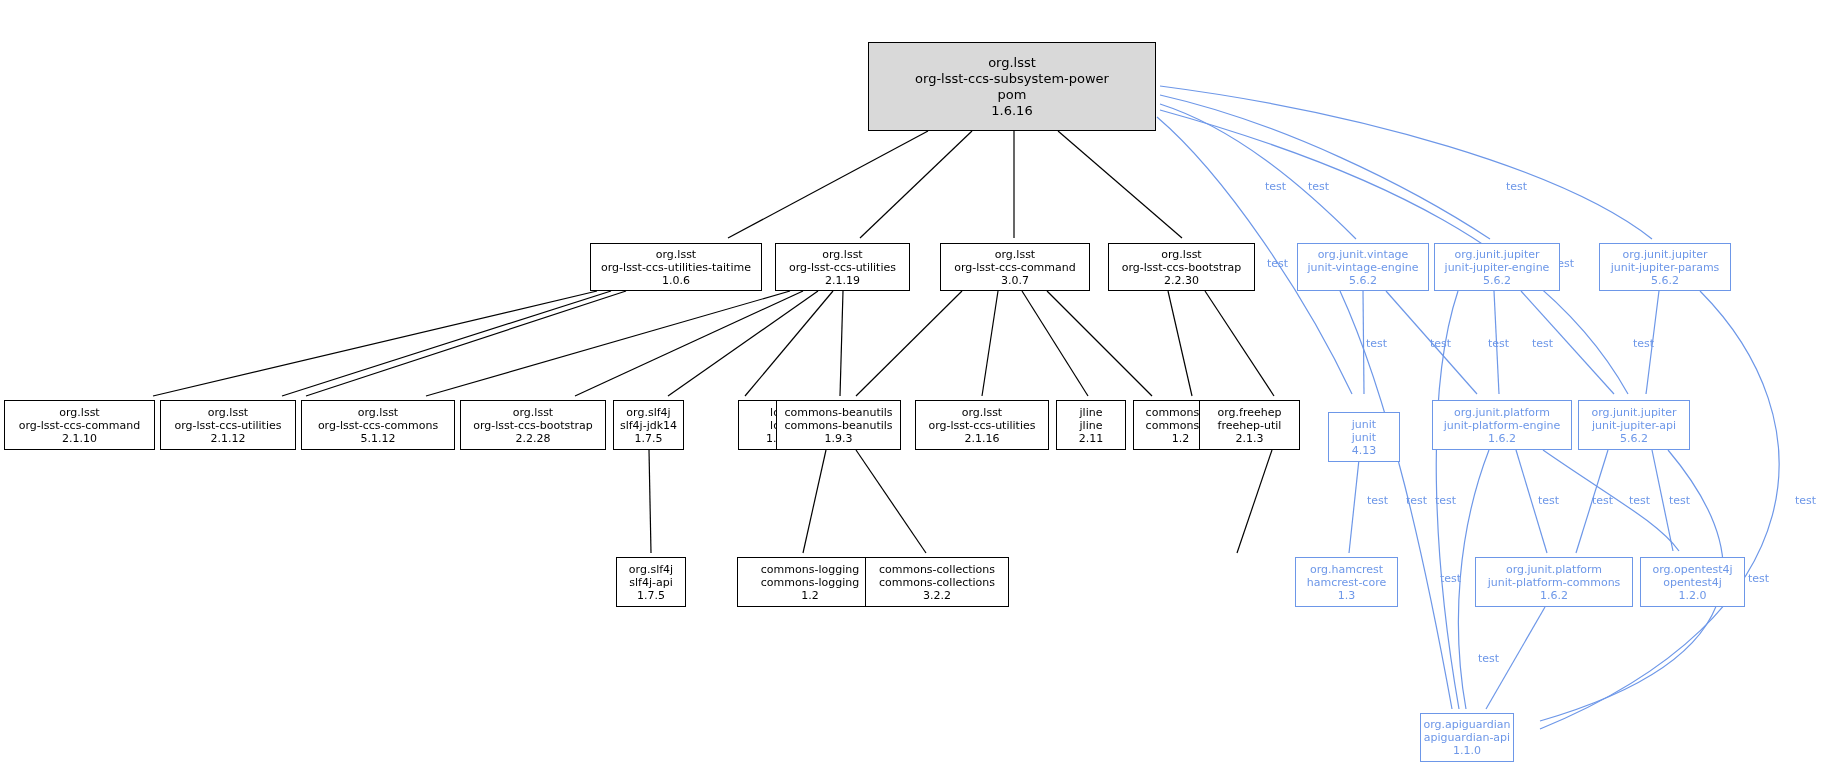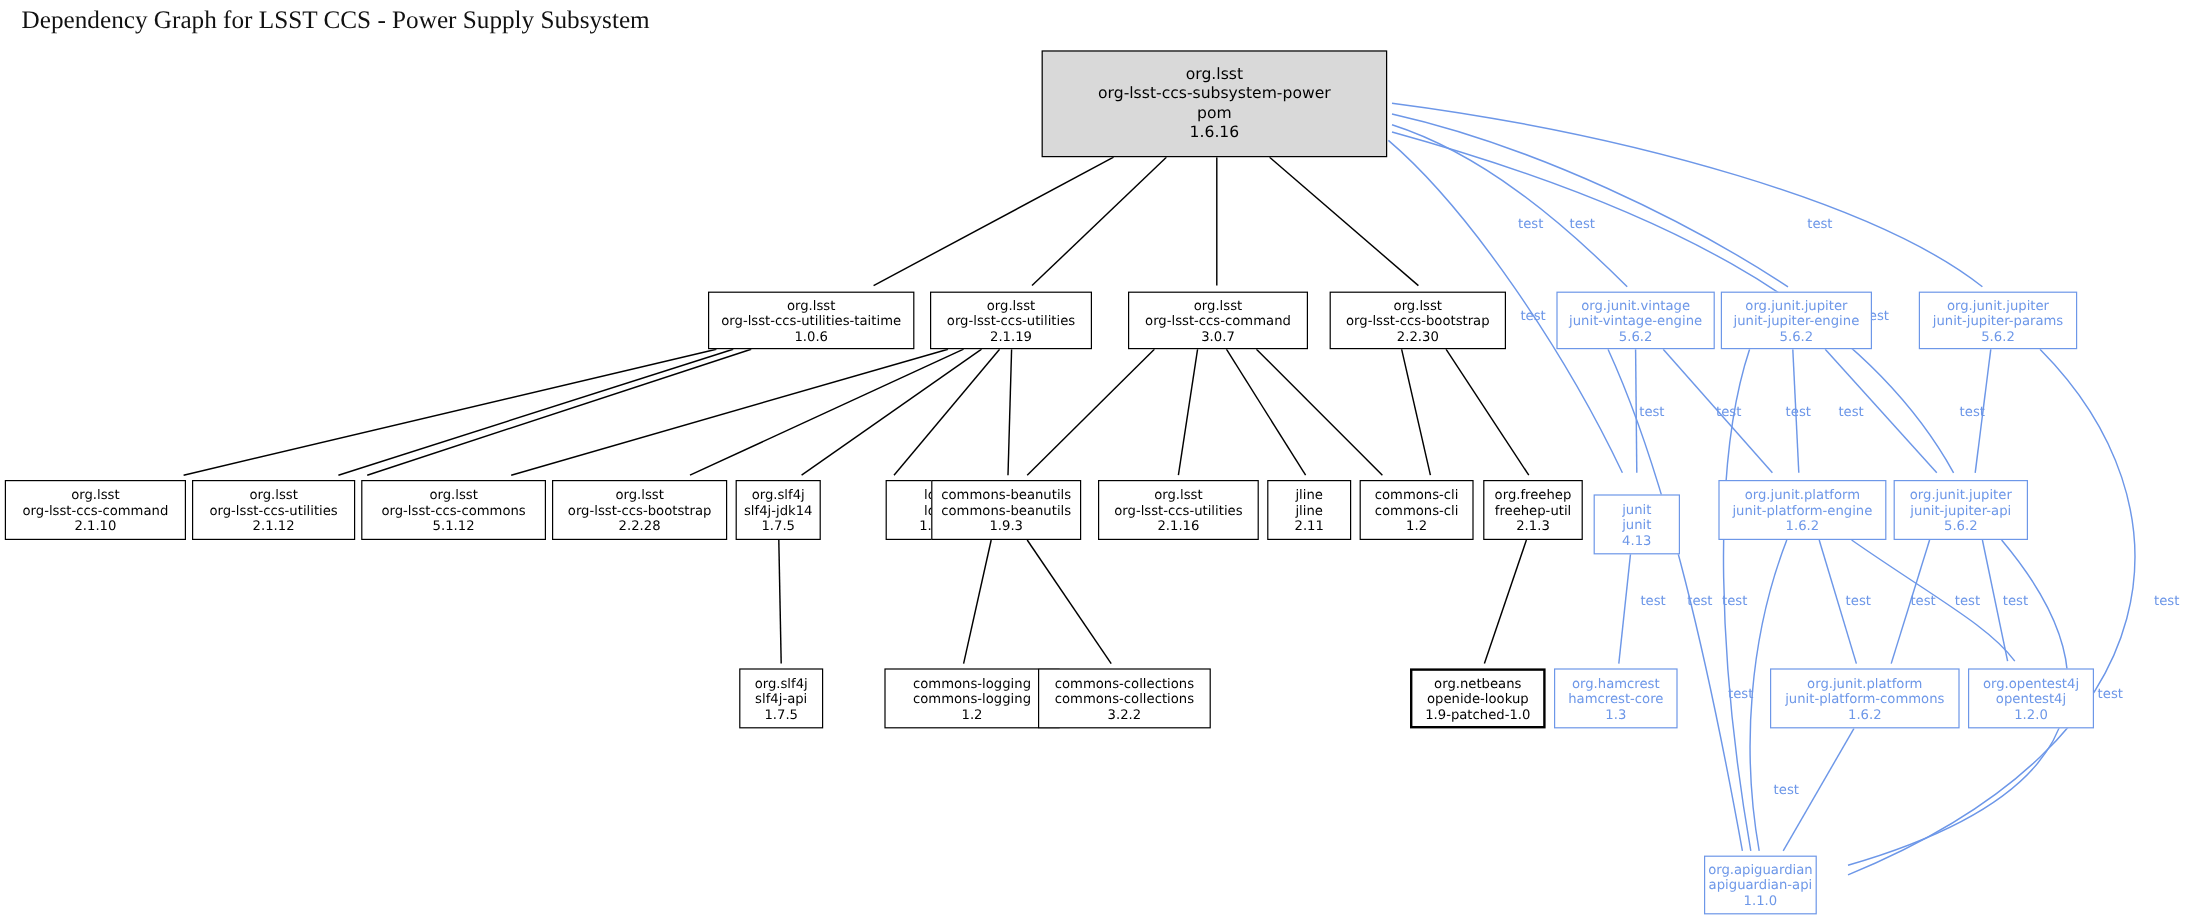--- a/index.html
+++ b/index.html
@@ -16,21 +16,20 @@
   #edges{position:absolute;left:0;top:0;width:1821px;height:768px;}
   #edges path{fill:none;stroke-width:1.2px;}
   #edges path.bk{stroke:#000;}
   #edges path.bl{stroke:#6d97e8;}
   #edges text{fill:#6d97e8;font-size:11px;font-family:"DejaVu Sans",sans-serif;}
 </style>
 </head>
 <body>
 
 <div id="canvas">
-  <div id="title">Dependency Graph for LSST CCS - Power Supply Subsystem</div>
 
   <svg id="edges" viewBox="0 0 1821 768">
     <defs>
       <marker id="ab" markerWidth="11" markerHeight="8" refX="9.5" refY="4" orient="auto" markerUnits="userSpaceOnUse">
         <path d="M0,0 L10,4 L0,8 z" fill="#000"></path>
       </marker>
       <marker id="abl" markerWidth="11" markerHeight="8" refX="9.5" refY="4" orient="auto" markerUnits="userSpaceOnUse">
         <path d="M0,0 L10,4 L0,8 z" fill="#6d97e8"></path>
       </marker>
     </defs>
@@ -189,21 +188,21 @@
   <div class="n" style="left:1056px;top:400px;width:70px;height:50px">
     <span>jline</span>
     <span>jline</span>
     <span>2.11</span>
   </div>
   <div class="n" style="left:1133px;top:400px;width:95px;height:50px">
     <span>commons-cli</span>
     <span>commons-cli</span>
     <span>1.2</span>
   </div>
-  <div class="n" style="left:1236px;top:400px;width:83px;height:50px">
+  <div class="n" style="left:1199px;top:400px;width:101px;height:50px">
     <span>org.freehep</span>
     <span>freehep-util</span>
     <span>2.1.3</span>
   </div>
   <div class="n blue" style="left:1328px;top:412px;width:72px;height:50px">
     <span>junit</span>
     <span>junit</span>
     <span>4.13</span>
   </div>
   <div class="n blue" style="left:1432px;top:400px;width:140px;height:50px">
@@ -225,25 +224,20 @@
   <div class="n" style="left:737px;top:557px;width:146px;height:50px">
     <span>commons-logging</span>
     <span>commons-logging</span>
     <span>1.2</span>
   </div>
   <div class="n" style="left:865px;top:557px;width:144px;height:50px">
     <span>commons-collections</span>
     <span>commons-collections</span>
     <span>3.2.2</span>
   </div>
-  <div class="n bold" style="left:1175px;top:557px;width:113px;height:50px">
-    <span>org.netbeans</span>
-    <span>openide-lookup</span>
-    <span>1.9-patched-1.0</span>
-  </div>
   <div class="n blue" style="left:1295px;top:557px;width:103px;height:50px">
     <span>org.hamcrest</span>
     <span>hamcrest-core</span>
     <span>1.3</span>
   </div>
   <div class="n blue" style="left:1475px;top:557px;width:158px;height:50px">
     <span>org.junit.platform</span>
     <span>junit-platform-commons</span>
     <span>1.6.2</span>
   </div>

